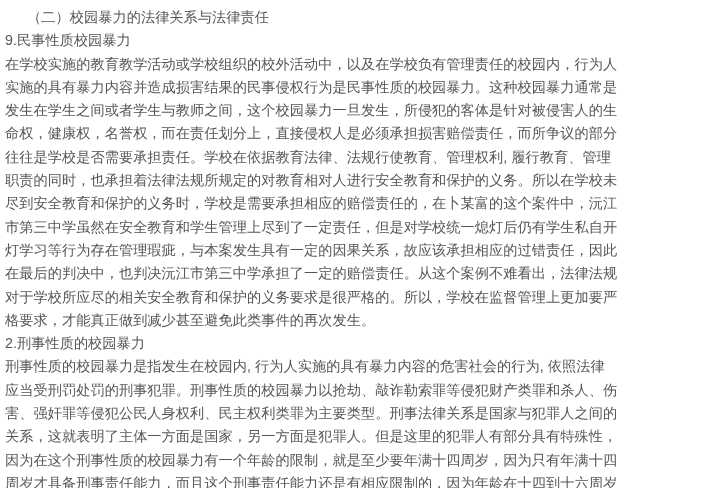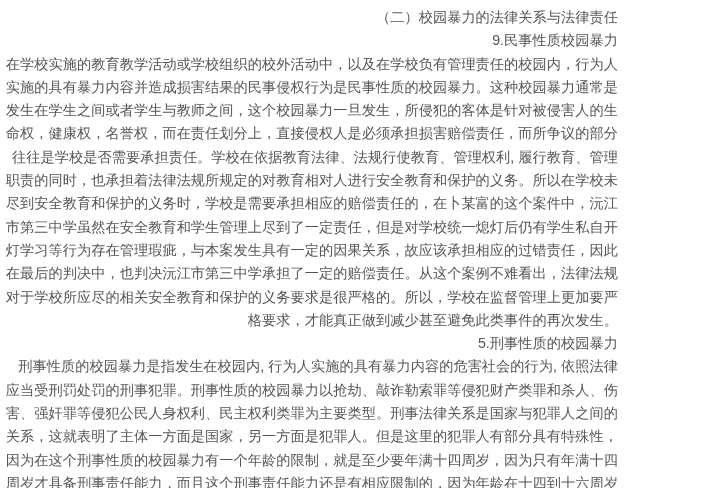--- a/index.html
+++ b/index.html
@@ -15,35 +15,35 @@
   .doc {
     box-sizing: border-box;
     width: 624px;
     height: 488px;
     padding: 6px 6px 0 5px;
     font-family: "Liberation Sans", "DejaVu Sans", sans-serif;
     font-size: 14.2px;
     line-height: 23.3px;
     color: #555555;
     background: #ffffff;
-    text-align: right;
+    text-align: left;
     letter-spacing: 0.05px;
   }
   .doc p {
     margin: 0;
     padding: 0;
     word-break: break-all;
     overflow-wrap: break-word;
   }
   .heading {
     text-indent: 1.55em;
   }
 </style>
 </head>
 <body>
 
 <div class="doc">
   <p class="heading">（二）校园暴力的法律关系与法律责任</p>
   <p class="subheading">9.民事性质校园暴力</p>
   <p class="body-text">在学校实施的教育教学活动或学校组织的校外活动中，以及在学校负有管理责任的校园内，行为人实施的具有暴力内容并造成损害结果的民事侵权行为是民事性质的校园暴力。这种校园暴力通常是发生在学生之间或者学生与教师之间，这个校园暴力一旦发生，所侵犯的客体是针对被侵害人的生命权，健康权，名誉权，而在责任划分上，直接侵权人是必须承担损害赔偿责任，而所争议的部分往往是学校是否需要承担责任。学校在依据教育法律、法规行使教育、管理权利, 履行教育、管理职责的同时，也承担着法律法规所规定的对教育相对人进行安全教育和保护的义务。所以在学校未尽到安全教育和保护的义务时，学校是需要承担相应的赔偿责任的，在卜某富的这个案件中，沅江市第三中学虽然在安全教育和学生管理上尽到了一定责任，但是对学校统一熄灯后仍有学生私自开灯学习等行为存在管理瑕疵，与本案发生具有一定的因果关系，故应该承担相应的过错责任，因此在最后的判决中，也判决沅江市第三中学承担了一定的赔偿责任。从这个案例不难看出，法律法规对于学校所应尽的相关安全教育和保护的义务要求是很严格的。所以，学校在监督管理上更加要严格要求，才能真正做到减少甚至避免此类事件的再次发生。</p>
-  <p class="subheading">5.刑事性质的校园暴力</p>
+  <p class="subheading">2.刑事性质的校园暴力</p>
   <p class="body-text">刑事性质的校园暴力是指发生在校园内, 行为人实施的具有暴力内容的危害社会的行为, 依照法律应当受刑罚处罚的刑事犯罪。刑事性质的校园暴力以抢劫、敲诈勒索罪等侵犯财产类罪和杀人、伤害、强奸罪等侵犯公民人身权利、民主权利类罪为主要类型。刑事法律关系是国家与犯罪人之间的关系，这就表明了主体一方面是国家，另一方面是犯罪人。但是这里的犯罪人有部分具有特殊性，因为在这个刑事性质的校园暴力有一个年龄的限制，就是至少要年满十四周岁，因为只有年满十四周岁才具备刑事责任能力，而且这个刑事责任能力还是有相应限制的，因为年龄在十四到十六周岁之间的，只有犯故意杀人、故意伤害致人重伤或者死亡，强奸、抢劫、贩卖毒品、放火、爆炸、投放危险物质罪的，应负刑事责任，而对于其他一般性犯罪则不追究其刑事责任。</p>
 </div>
 
 </body></html>

